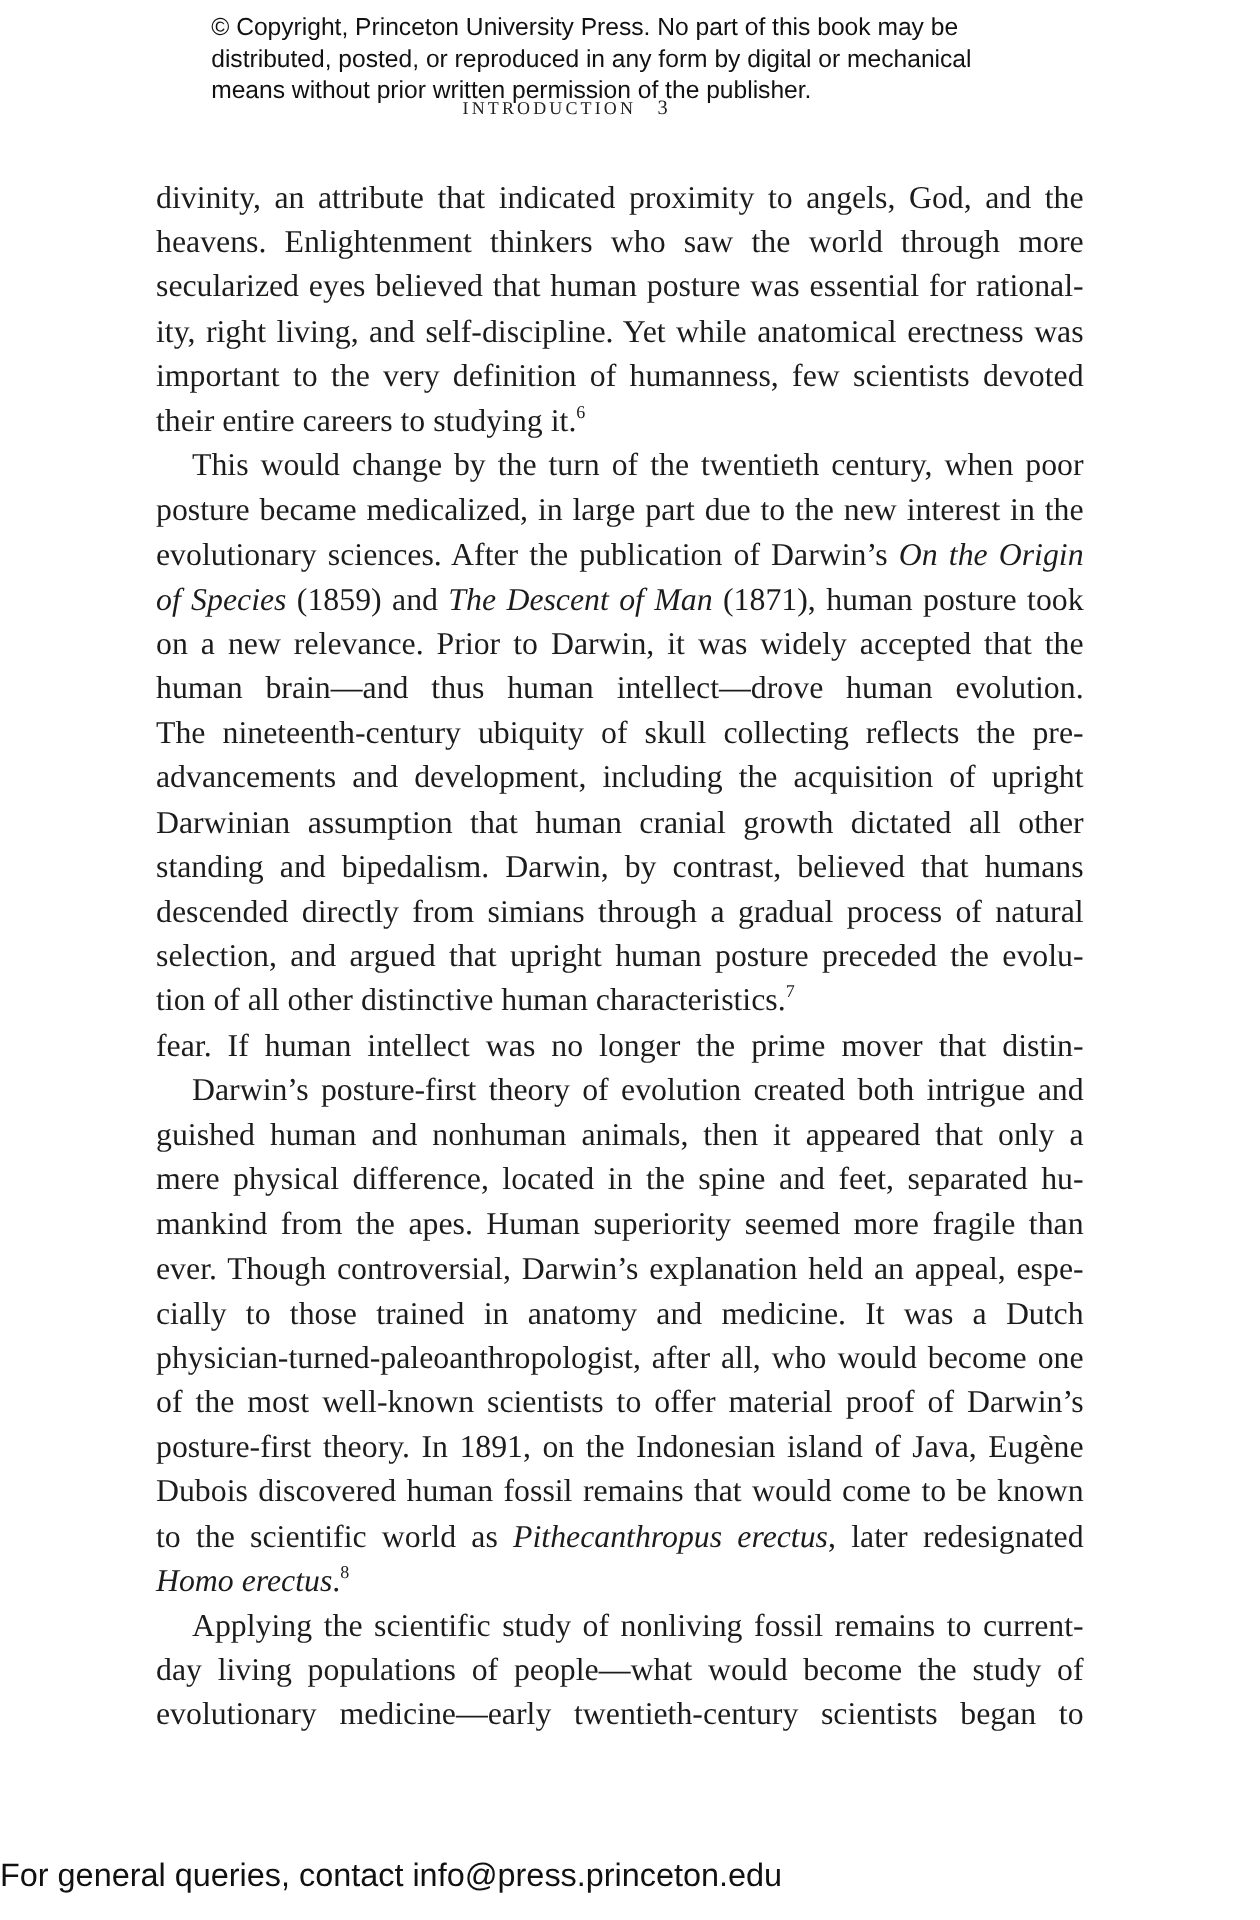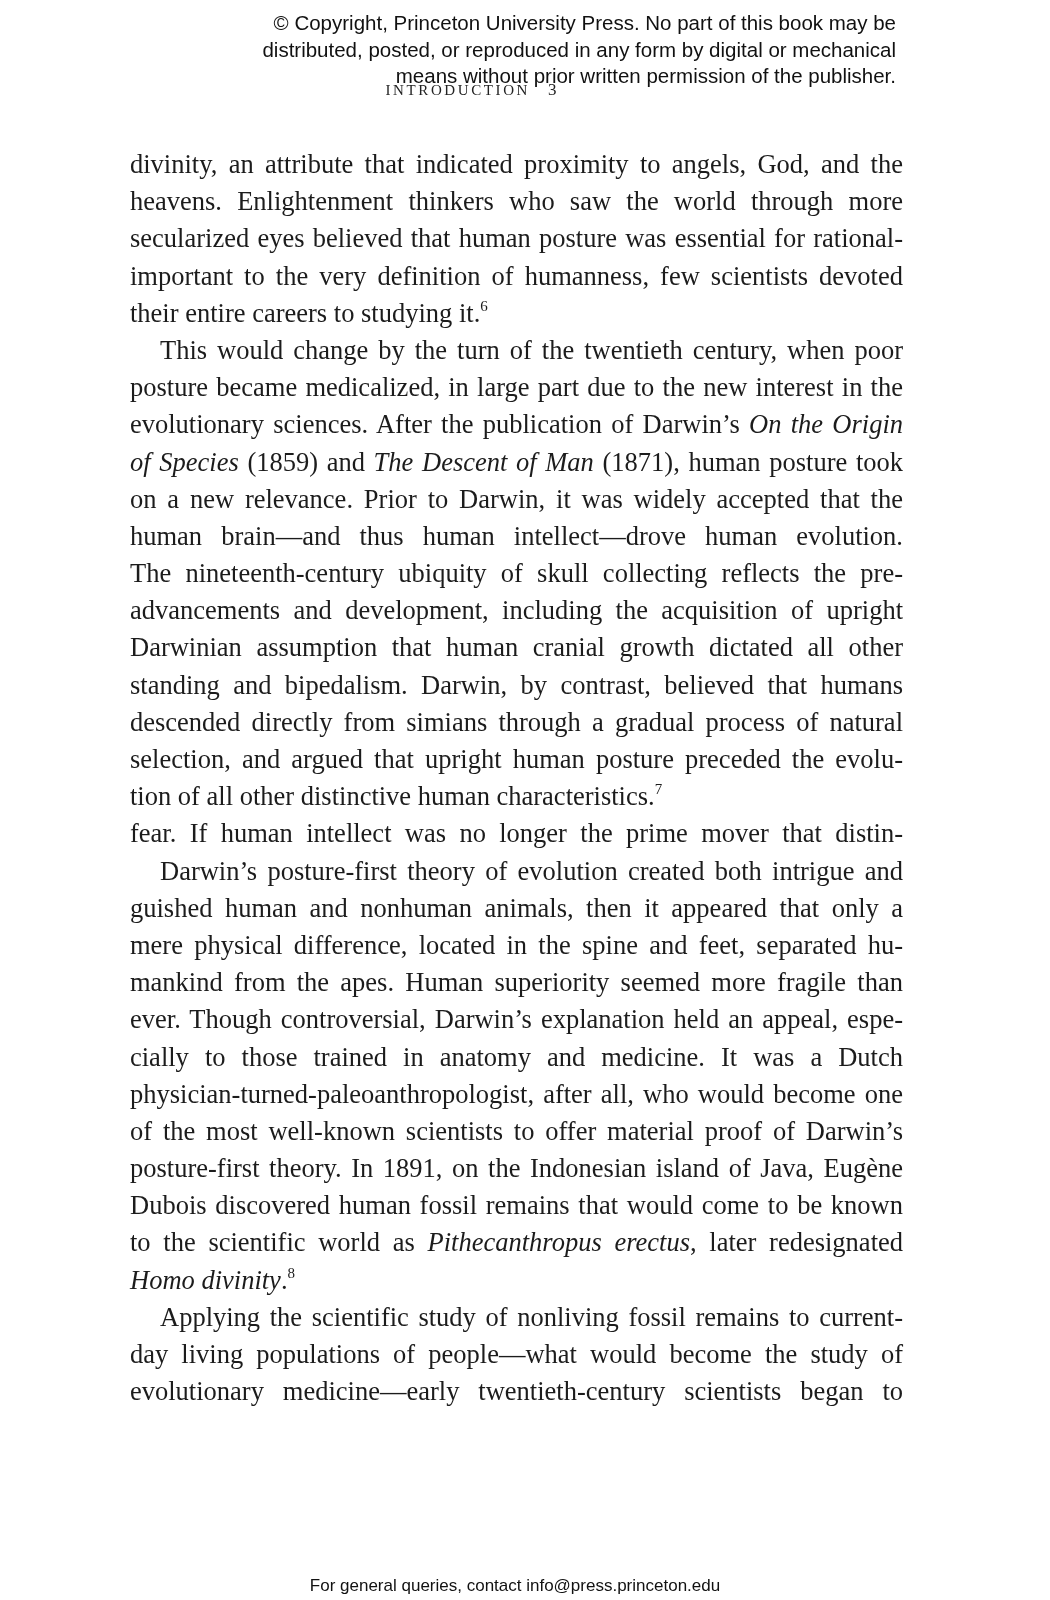--- a/index.html
+++ b/index.html
@@ -1,60 +1,60 @@
 <!DOCTYPE html>
 <html><head>
   <meta charset="utf-8">
   <style>
     html, body { margin: 0; padding: 0; background: #ffffff; }
     body { width: 1050px; height: 1600px; position: relative; overflow: hidden; color: #1a1a1a; }
     .copyright {
       position: absolute; left: 176px; top: 10px; width: 720px;
       font-family: "Liberation Sans", sans-serif; font-size: 20.5px; line-height: 26.5px;
       color: #111;
-      text-align: right;
     }
     .copyright div { white-space: nowrap; }
     .running-head {
       position: absolute; left: 0; top: 80px; width: 942px; text-align: center;
       font-family: "Liberation Serif", serif; font-size: 15px; letter-spacing: 2.6px; color: #222;
     }
     .running-head .page-num { margin-left: 18px; letter-spacing: 0; font-size: 17px; }
     .body-text {
       position: absolute; left: 130px; top: 146px; width: 773px;
       font-family: "Liberation Serif", serif; font-size: 26.5px; line-height: 37.2px; color: #1c1c1c;
     }
     .line { white-space: nowrap; display: block; text-align: justify; text-align-last: justify; height: 37.2px; }
     .line.last { text-align-last: left; }
     .line.indent { padding-left: 30px; }
     .line i { font-style: italic; }
     sup { font-size: 15px; line-height: 0; vertical-align: 11px; }
     .footer {
-      position: absolute; left: 0; top: 1548px; width: 1030px; text-align: center;
-      font-family: "Liberation Sans", sans-serif; font-size: 17px; color: #111; margin-top: 28px;
+      position: absolute; left: 0; top: 1548px; width: 1030px; text-align: left;
+      font-family: "Liberation Sans", sans-serif; font-size: 27px; color: #111;
     }
   </style>
 </head>
 <body>
 
 <div class="copyright">
   <div>© Copyright, Princeton University Press. No part of this book may be</div>
   <div>distributed, posted, or reproduced in any form by digital or mechanical</div>
   <div>means without prior written permission of the publisher.</div>
 </div>
 
 <div class="running-head">
   <span>INTRODUCTION</span><span class="page-num">3</span>
 </div>
 
 <div class="body-text">
 
   <span class="line">divinity, an attribute that indicated proximity to angels, God, and the</span>
   <span class="line">heavens. Enlightenment thinkers who saw the world through more</span>
   <span class="line">secularized eyes believed that human posture was essential for rational-</span>
+  <span class="line">ity, right living, and self-discipline. Yet while anatomical erectness was</span>
   <span class="line">important to the very definition of humanness, few scientists devoted</span>
   <span class="line last"><span>their entire careers to studying it.</span><sup>6</sup></span>
 
   <span class="line indent">This would change by the turn of the twentieth century, when poor</span>
   <span class="line">posture became medicalized, in large part due to the new interest in the</span>
   <span class="line"><span>evolutionary sciences. After the publication of Darwin’s </span><i>On the Origin</i></span>
   <span class="line"><i>of Species</i><span> (1859) and </span><i>The Descent of Man</i><span> (1871), human posture took</span></span>
   <span class="line">on a new relevance. Prior to Darwin, it was widely accepted that the</span>
   <span class="line">human brain—and thus human intellect—drove human evolution.</span>
   <span class="line">The nineteenth-century ubiquity of skull collecting reflects the pre-</span>
@@ -70,20 +70,20 @@
   <span class="line">guished human and nonhuman animals, then it appeared that only a</span>
   <span class="line">mere physical difference, located in the spine and feet, separated hu-</span>
   <span class="line">mankind from the apes. Human superiority seemed more fragile than</span>
   <span class="line">ever. Though controversial, Darwin’s explanation held an appeal, espe-</span>
   <span class="line">cially to those trained in anatomy and medicine. It was a Dutch</span>
   <span class="line">physician-turned-paleoanthropologist, after all, who would become one</span>
   <span class="line">of the most well-known scientists to offer material proof of Darwin’s</span>
   <span class="line">posture-first theory. In 1891, on the Indonesian island of Java, Eugène</span>
   <span class="line">Dubois discovered human fossil remains that would come to be known</span>
   <span class="line"><span>to the scientific world as </span><i>Pithecanthropus erectus</i><span>, later redesignated</span></span>
-  <span class="line last"><i>Homo divinity</i><span>.</span><sup>8</sup></span>
+  <span class="line last"><i>Homo erectus</i><span>.</span><sup>8</sup></span>
 
   <span class="line indent">Applying the scientific study of nonliving fossil remains to current-</span>
   <span class="line">day living populations of people—what would become the study of</span>
   <span class="line">evolutionary medicine—early twentieth-century scientists began to</span>
 </div>
 
 <div class="footer">For general queries, contact info@press.princeton.edu</div>
 
 </body></html>

